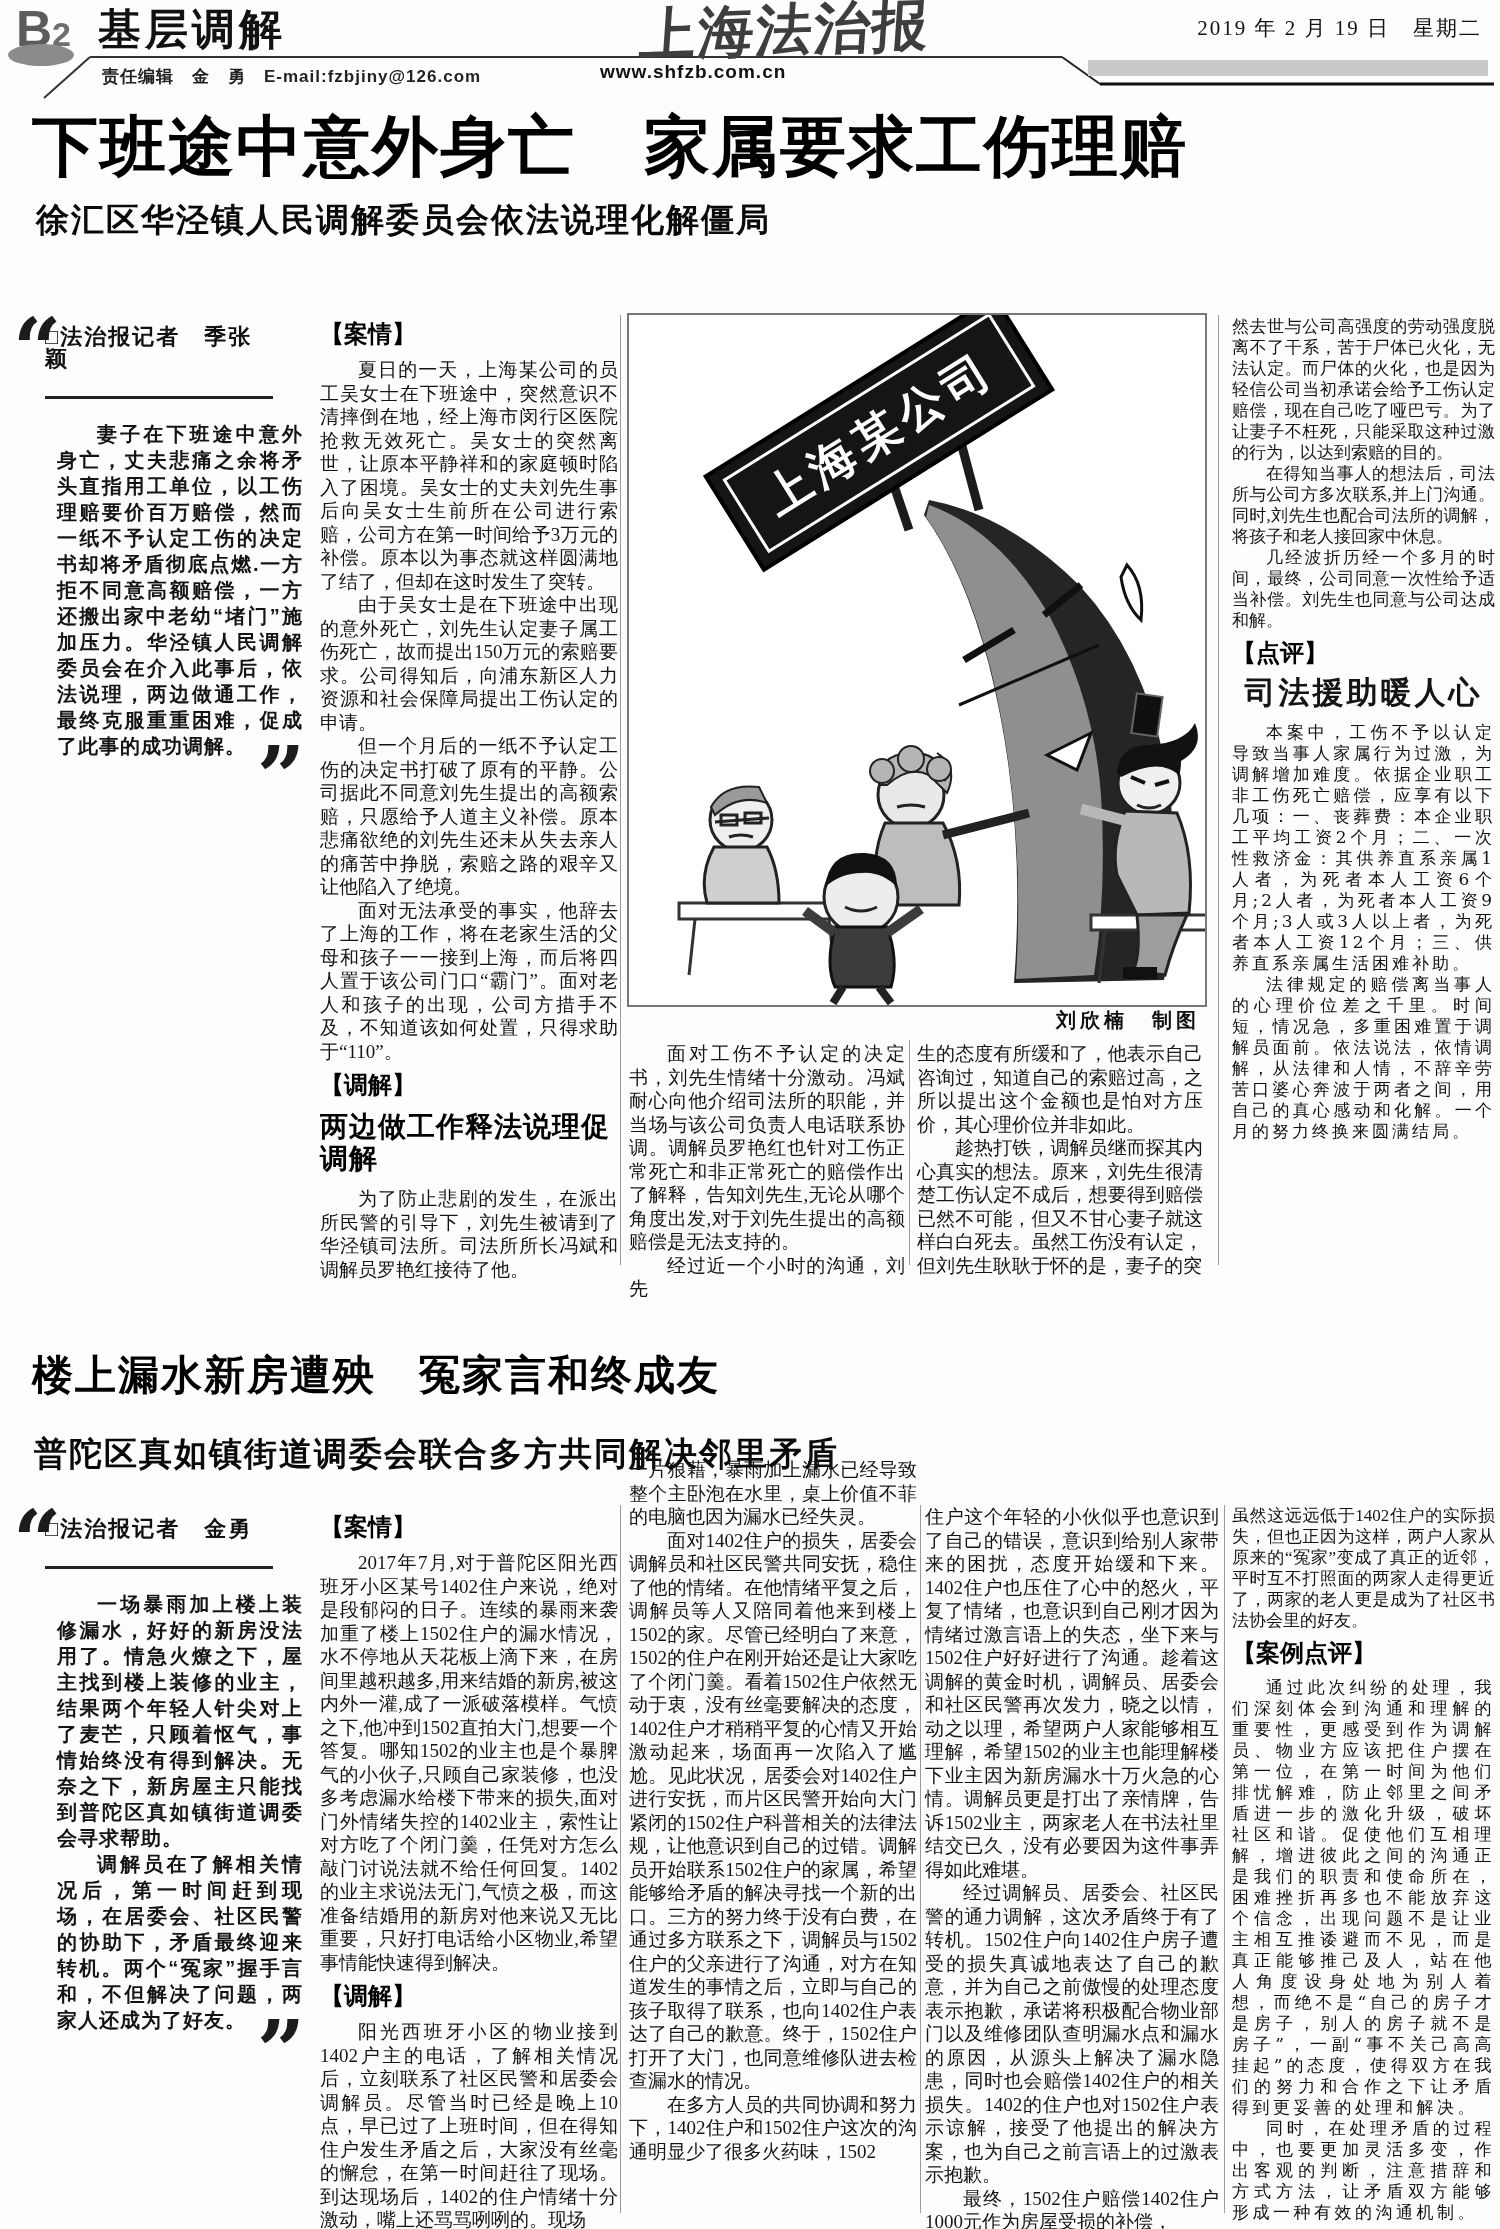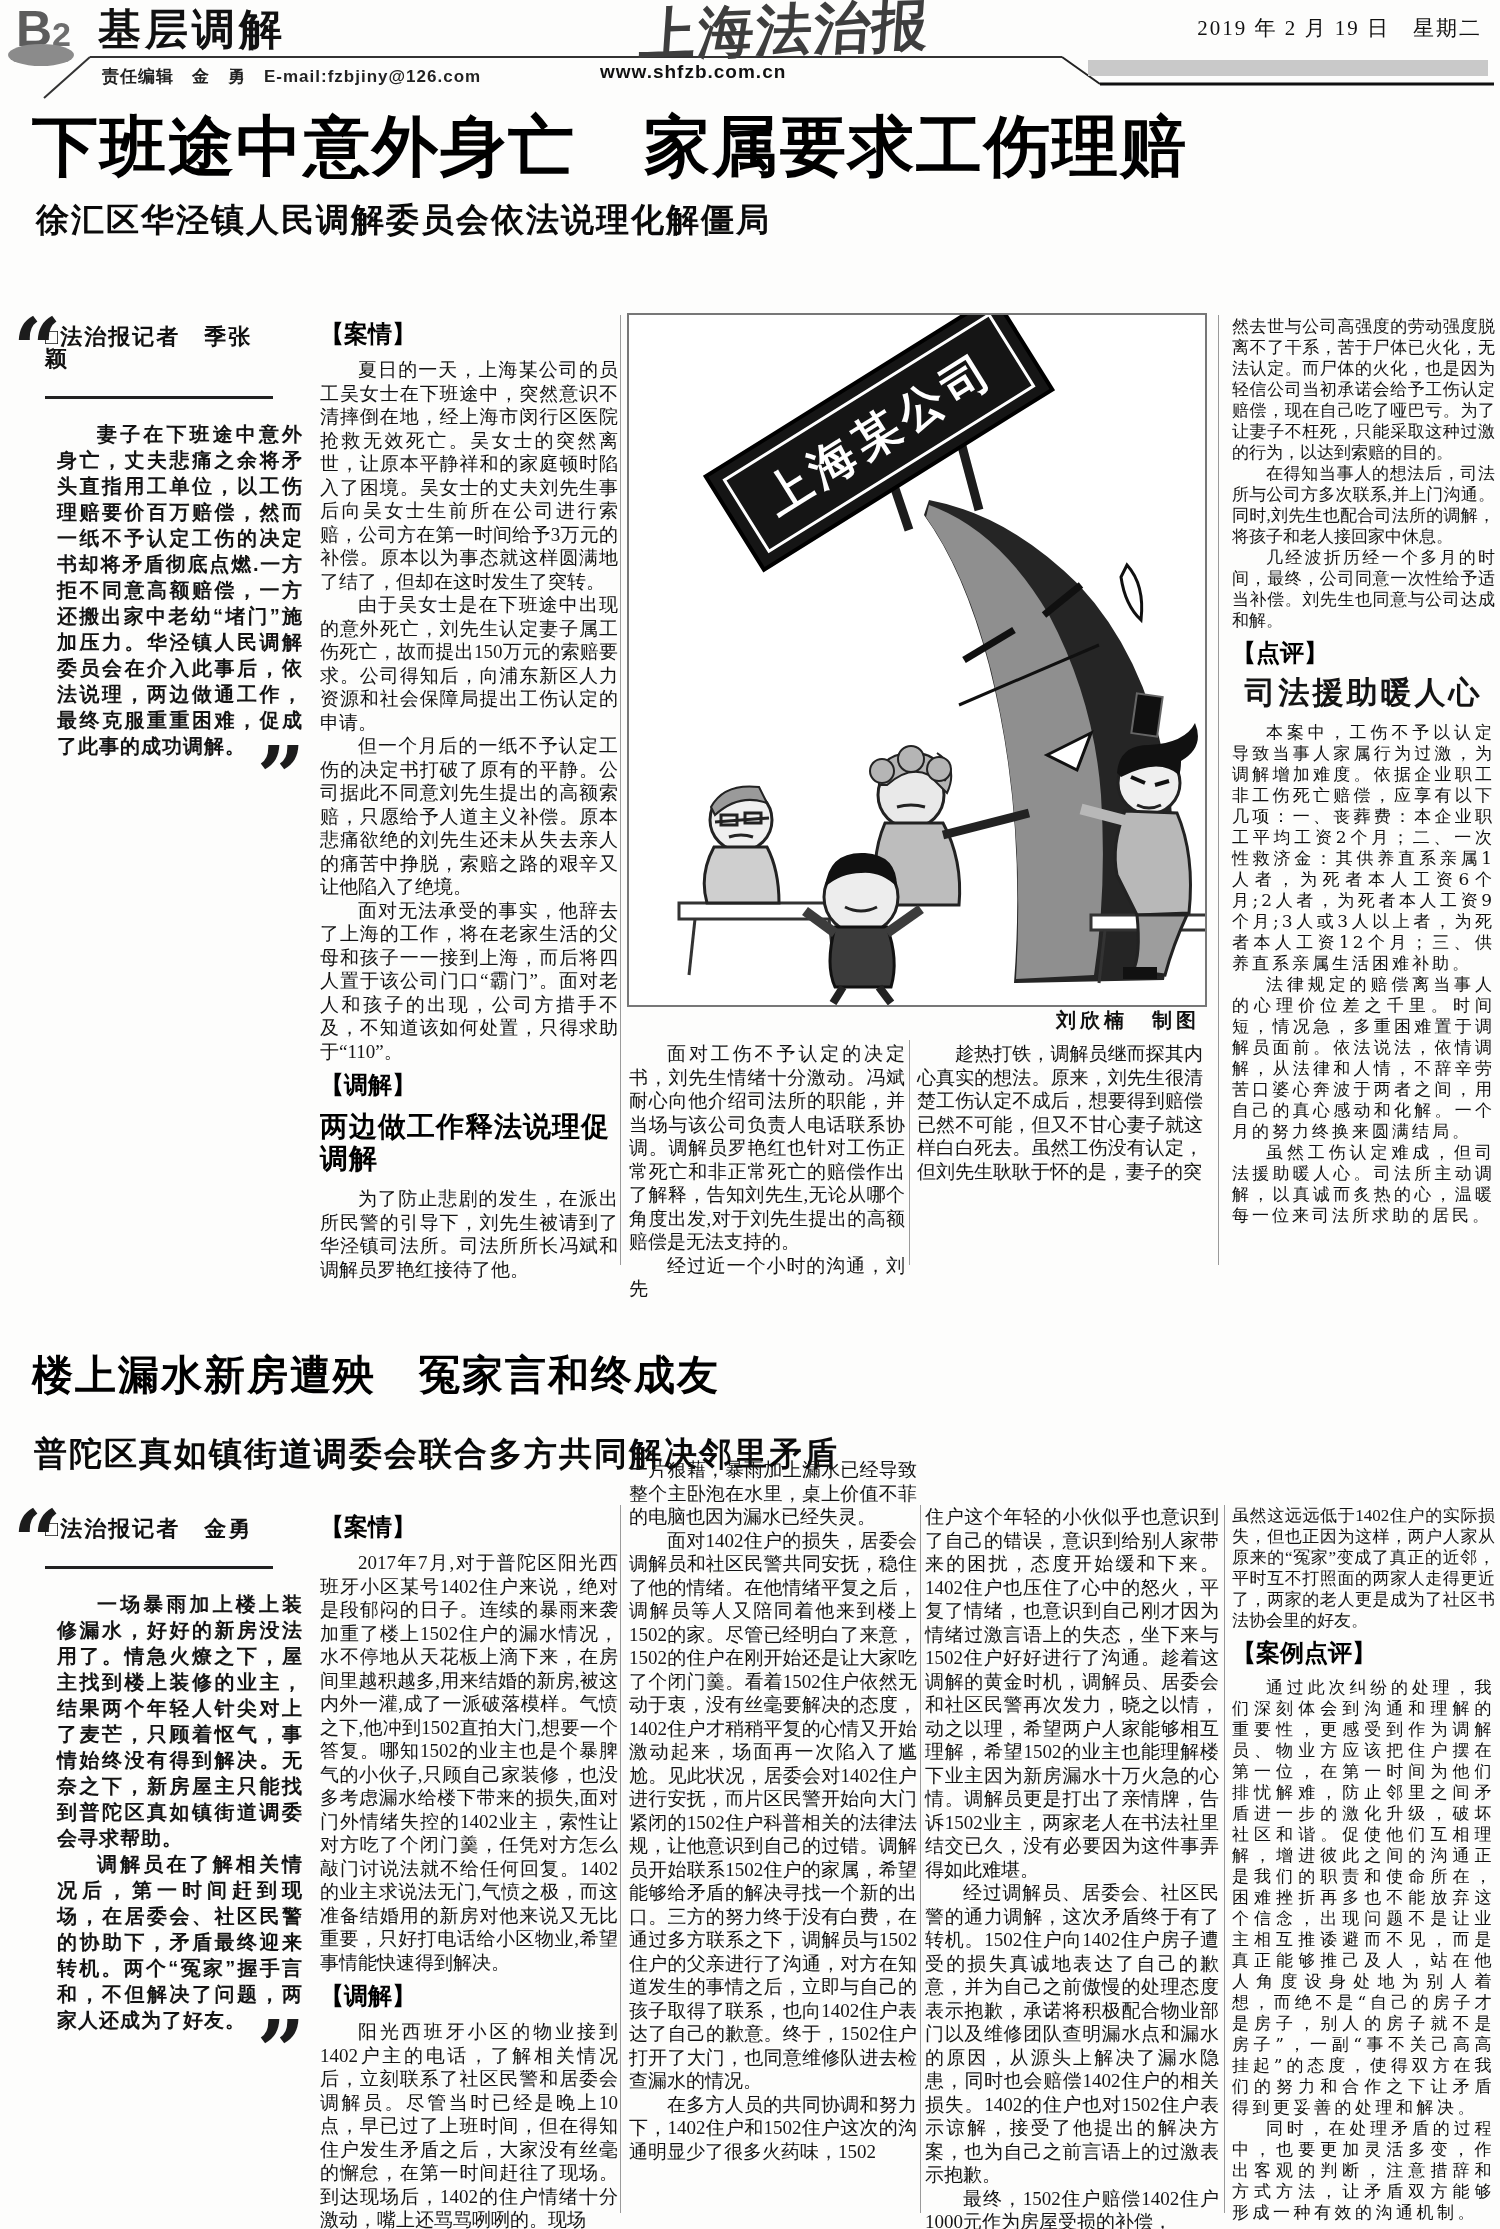--- a/index.html
+++ b/index.html
@@ -170,33 +170,33 @@
       </g>
     </svg>
   </div>
   <div class="abs credit" style="left:900px;top:1010px;width:300px">刘欣楠　制图</div>
 
   <div class="abs col" style="left:629px;top:1042px;width:276px">
     <p class="ind">面对工伤不予认定的决定书，刘先生情绪十分激动。冯斌耐心向他介绍司法所的职能，并当场与该公司负责人电话联系协调。调解员罗艳红也针对工伤正常死亡和非正常死亡的赔偿作出了解释，告知刘先生,无论从哪个角度出发,对于刘先生提出的高额赔偿是无法支持的。</p>
     <p class="ind">经过近一个小时的沟通，刘先</p>
   </div>
   <div class="abs col" style="left:917px;top:1042px;width:286px">
+    <p>生的态度有所缓和了，他表示自己咨询过，知道自己的索赔过高，之所以提出这个金额也是怕对方压价，其心理价位并非如此。</p>
     <p class="ind">趁热打铁，调解员继而探其内心真实的想法。原来，刘先生很清楚工伤认定不成后，想要得到赔偿已然不可能，但又不甘心妻子就这样白白死去。虽然工伤没有认定，但刘先生耿耿于怀的是，妻子的突</p>
   </div>
 
   <div class="abs col small" style="left:1232px;top:316px;width:263px">
     <p>然去世与公司高强度的劳动强度脱离不了干系，苦于尸体已火化，无法认定。而尸体的火化，也是因为轻信公司当初承诺会给予工伤认定赔偿，现在自己吃了哑巴亏。为了让妻子不枉死，只能采取这种过激的行为，以达到索赔的目的。</p>
     <p class="ind">在得知当事人的想法后，司法所与公司方多次联系,并上门沟通。同时,刘先生也配合司法所的调解，将孩子和老人接回家中休息。</p>
     <p class="ind">几经波折历经一个多月的时间，最终，公司同意一次性给予适当补偿。刘先生也同意与公司达成和解。</p>
     <div class="tag">【点评】</div>
     <div class="comment-title">司法援助暖人心</div>
     <div class="kai">
       <p>本案中，工伤不予以认定导致当事人家属行为过激，为调解增加难度。依据企业职工非工伤死亡赔偿，应享有以下几项：一、丧葬费：本企业职工平均工资2个月；二、一次性救济金：其供养直系亲属1人者，为死者本人工资6个月;2人者，为死者本人工资9个月;3人或3人以上者，为死者本人工资12个月；三、供养直系亲属生活困难补助。</p>
       <p>法律规定的赔偿离当事人的心理价位差之千里。时间短，情况急，多重困难置于调解员面前。依法说法，依情调解，从法律和人情，不辞辛劳苦口婆心奔波于两者之间，用自己的真心感动和化解。一个月的努力终换来圆满结局。</p>
-      <p>虽然工伤认定难成，但司法援助暖人心。司法所主动调解，以真诚而炙热的心，温暖每一位来司法所求助的居民。</p>
     </div>
   </div>
 
   <div class="vrule" style="left:620px;top:315px;height:950px"></div>
   <div class="vrule" style="left:909px;top:1040px;height:225px"></div>
   <div class="vrule" style="left:1218px;top:315px;height:950px"></div>
 
   <h1 class="abs headline h1b" style="left:32px;top:1348px;margin:0">楼上漏水新房遭殃　冤家言和终成友</h1>
   <h3 class="abs subtitle" style="left:34px;top:1436px;margin:0">普陀区真如镇街道调委会联合多方共同解决邻里矛盾</h3>
 

